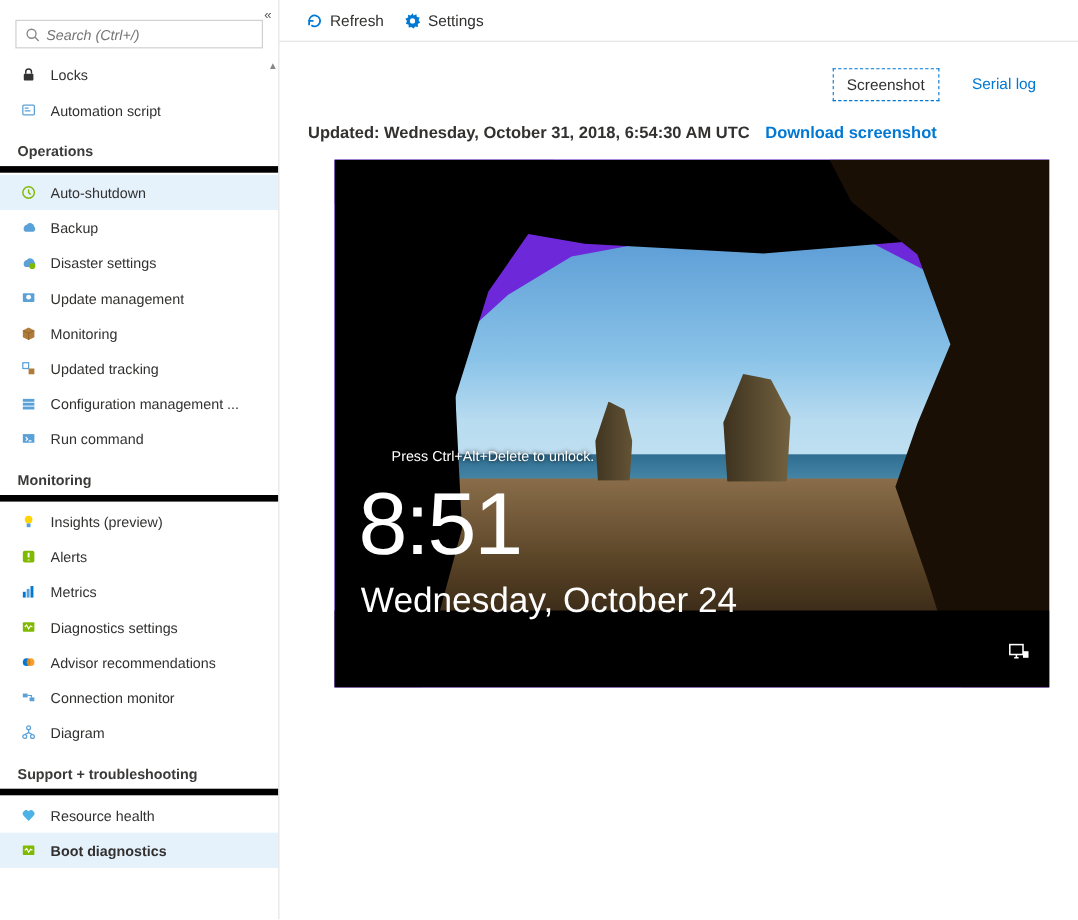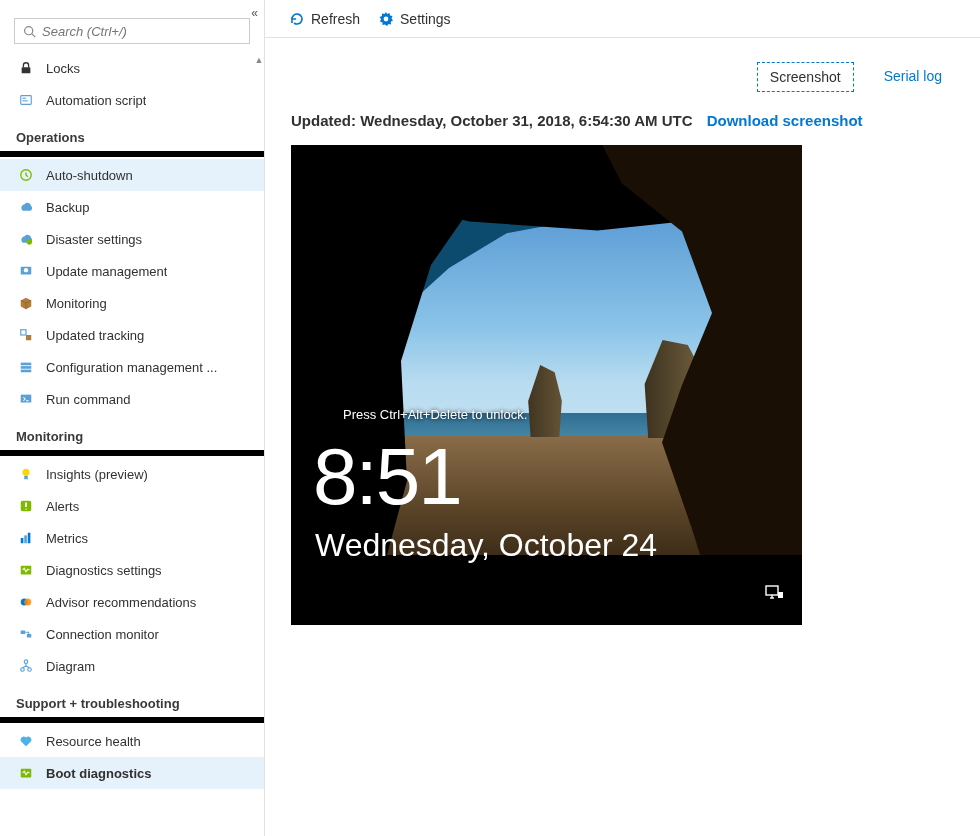--- a/index.html
+++ b/index.html
@@ -162,25 +162,26 @@
     color: #323130;
     margin-bottom: 16px;
     font-weight: bold;
   }
   .update-line .link {
     color: #0078d4;
     margin-left: 10px;
     cursor: pointer;
   }
   .screenshot-box {
-    width: 511px;
+    width: 650px;
     height: 480px;
-    background: #0c4a6e;
+    background: #6d28d9;
     position: relative;
     overflow: hidden;
+    margin-left: 24px;
   }
   .sky {
     position: absolute;
     left: 110px;
     top: 65px;
     width: 480px;
     height: 290px;
     background: linear-gradient(to bottom, #5a9bd5 0%, #8ac3e8 40%, #b9dcf0 60%, #d0e8f5 100%);
     clip-path: polygon(0% 35%, 10% 20%, 22% 8%, 48% 0%, 78% 3%, 92% 15%, 100% 30%, 100% 100%, 0% 100%);
   }

